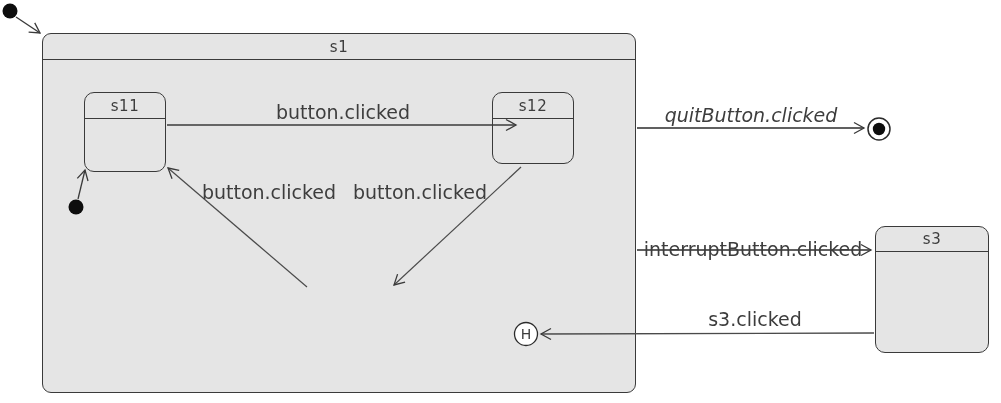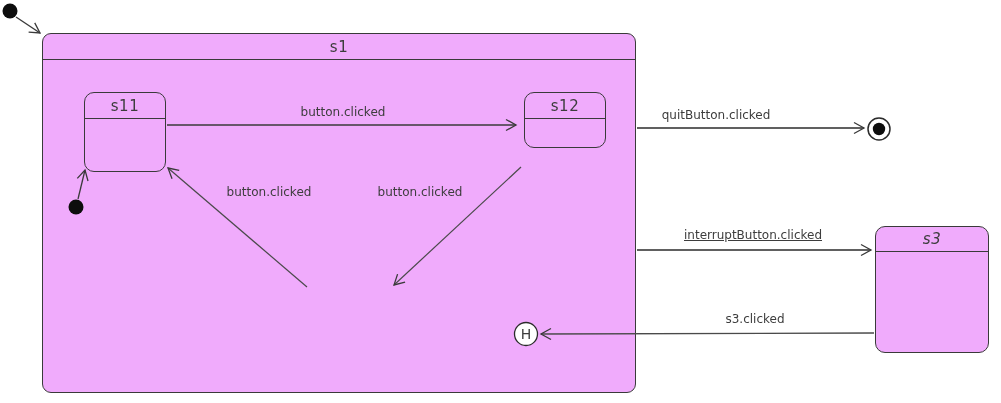--- a/index.html
+++ b/index.html
@@ -8,64 +8,64 @@
     width: 1001px;
     height: 403px;
     background: #ffffff;
     font-family: "DejaVu Sans", "Liberation Sans", sans-serif;
     overflow: hidden;
   }
   .state {
     position: absolute;
     box-sizing: border-box;
     border: 1.5px solid #3a3a3a;
-    background: #f0abfc;
+    background: #e5e5e5;
     border-radius: 10px;
   }
   .state .state-title {
     box-sizing: border-box;
     border-bottom: 1.4px solid #3a3a3a;
     display: flex;
     align-items: center;
     justify-content: center;
     font-size: 15px;
     color: #3d3d3d;
     letter-spacing: 0.5px;
   }
   
   .state.s1   { left: 42px;  top: 33px;  width: 594px; height: 360px; border-radius: 9px; }
   .state.s1 .state-title  { height: 26px; }
   .state.s11  { left: 84px;  top: 92px;  width: 82px;  height: 80px; }
   .state.s11 .state-title { height: 26px; }
-  .state.s12  { left: 524px; top: 92px;  width: 82px;  height: 56px; }
+  .state.s12  { left: 492px; top: 92px;  width: 82px;  height: 72px; }
   .state.s12 .state-title { height: 26px; }
   .state.s13  { left: 306px; top: 288px; width: 85px;  height: 75px; }
   .state.s13 .state-title { height: 30px; }
   .state.s3   { left: 875px; top: 226px; width: 114px; height: 127px; }
-  .state.s3 .state-title  { height: 25px; font-style: italic; }
+  .state.s3 .state-title  { height: 25px; }
 
   .edges {
     position: absolute;
     left: 0; top: 0;
     width: 1001px; height: 403px;
     pointer-events: none;
   }
   .edge-label {
     position: absolute;
     transform: translateX(-50%);
     white-space: nowrap;
-    font-size: 12px;
+    font-size: 19px;
     color: #3d3d3d;
     line-height: 16px;
   }
   .lbl-s11-s12   { left: 343px; top: 104px; }
   .lbl-s13-s11   { left: 269px; top: 184px; }
   .lbl-s12-s13   { left: 420px; top: 184px; }
-  .lbl-quit      { left: 716px; top: 107px; }
-  .lbl-interrupt { left: 753px; top: 227px; text-decoration: underline; }
+  .lbl-quit      { left: 751px; top: 107px; font-style: italic; }
+  .lbl-interrupt { left: 753px; top: 241px; }
   .lbl-finished  { left: 755px; top: 311px; }
 </style>
 </head>
 <body>
 
 <div class="canvas">
 
   <div class="state s1">
     <div class="state-title">s1</div>
   </div>

